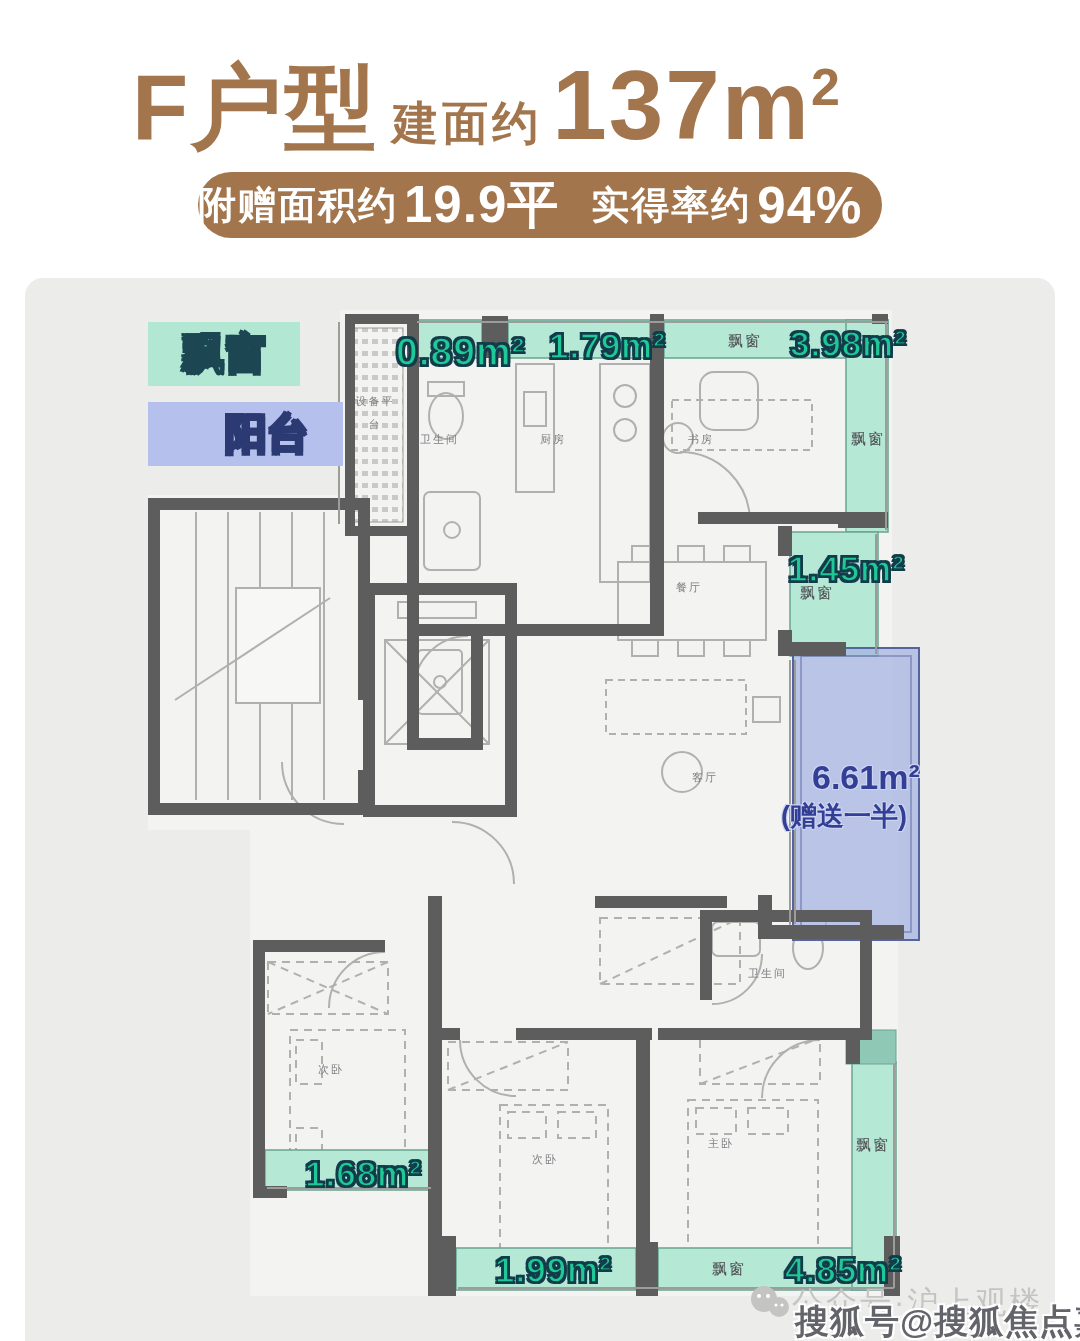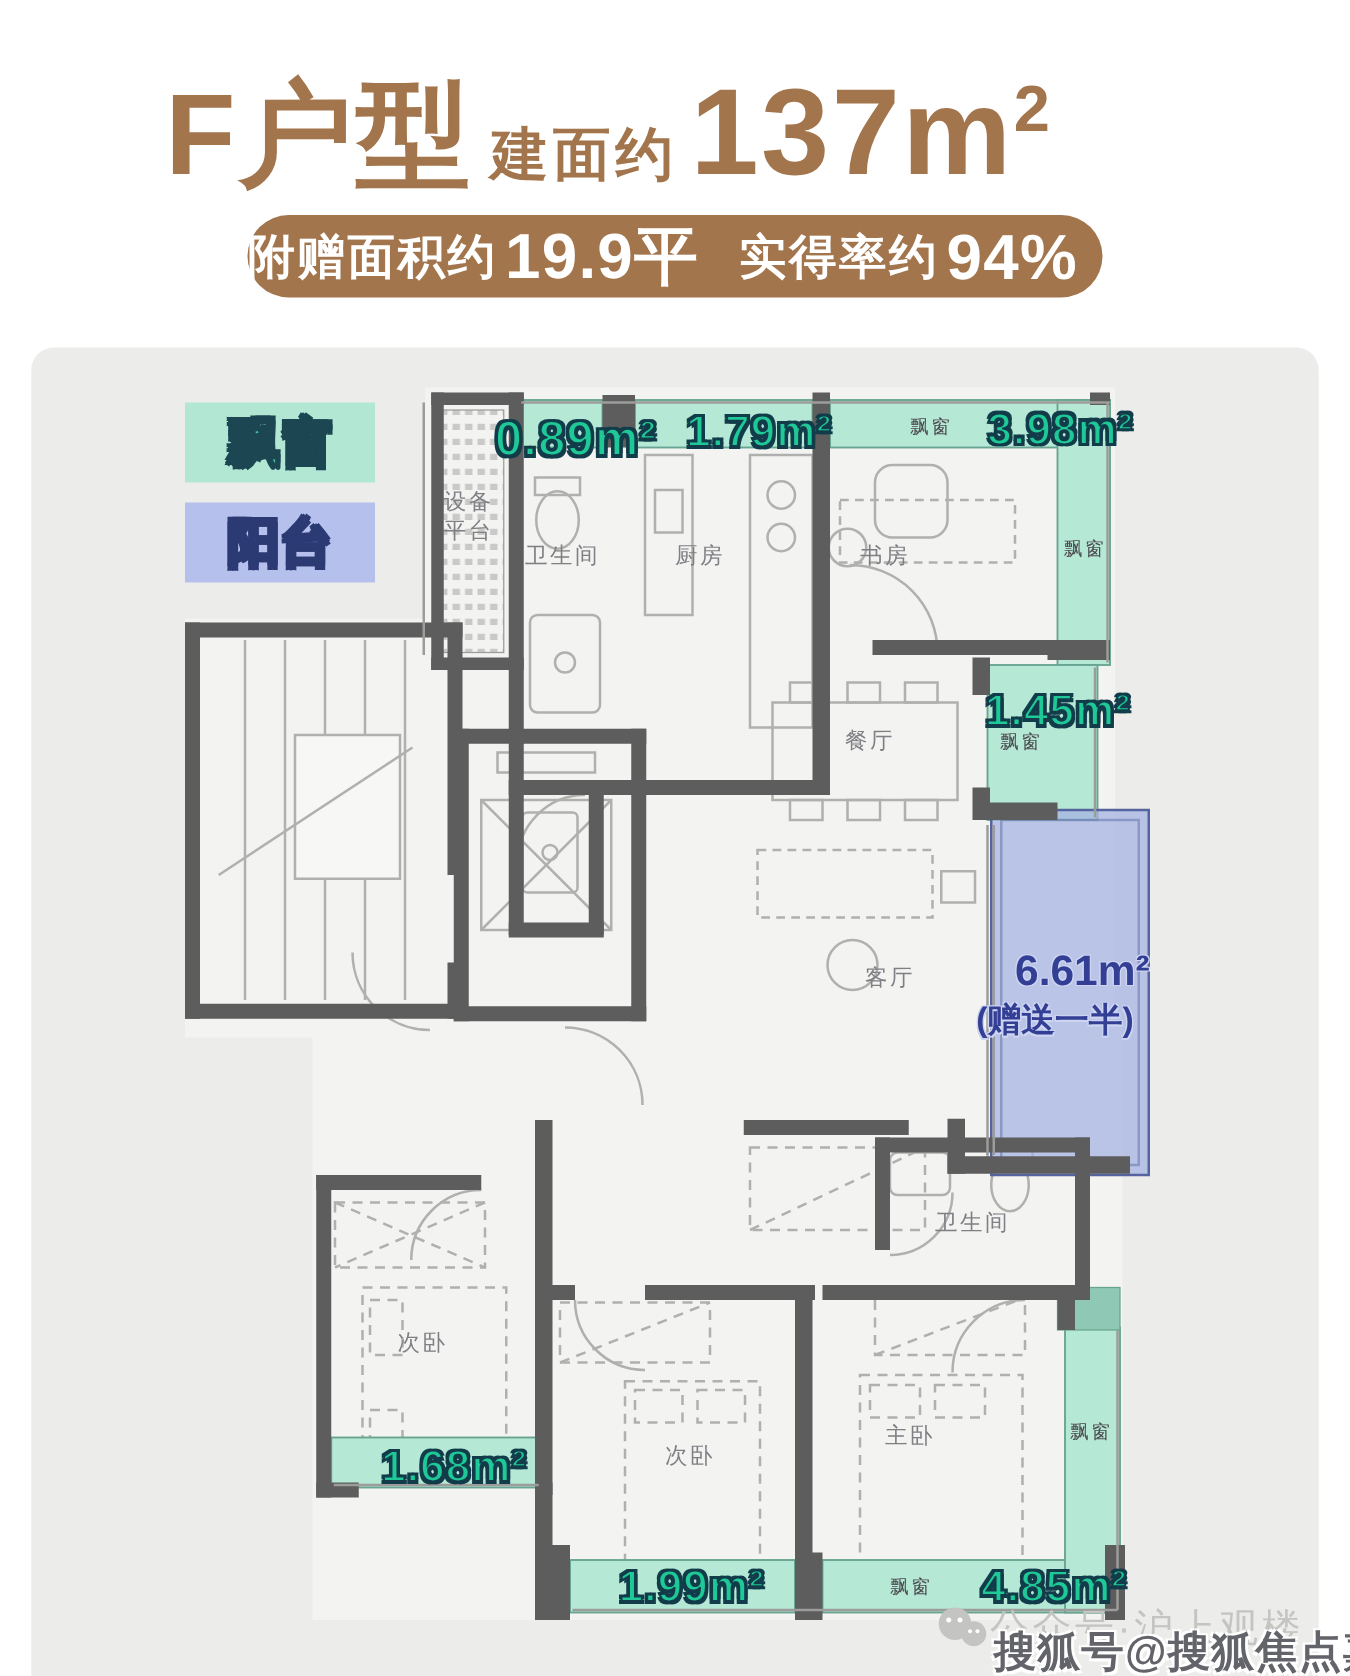--- a/index.html
+++ b/index.html
@@ -19,29 +19,29 @@
 
   
   .panel{position:absolute;left:25px;top:278px;width:1030px;height:1063px;background:#ececea;border-radius:18px 18px 0 0;z-index:1;}
   svg.layer{position:absolute;left:0;top:0;z-index:3;pointer-events:none;}
   svg.base{z-index:2;}
   .watermark{position:absolute;left:84px;top:612px;width:940px;font-size:300px;line-height:1.1;font-weight:800;letter-spacing:6px;color:#a9a9a7;opacity:.5;z-index:2;white-space:nowrap;z-index:2;}
 
   
   .legend{position:absolute;width:152px;height:64px;display:flex;align-items:center;justify-content:center;z-index:4;}
   .legend-bay{left:148px;top:322px;background:#b2e7d3;}
-  .legend-balc{left:148px;top:402px;background:#b5c0ec;}
+  .legend-balc{left:148px;top:402px;background:#b5c0ec;padding-left:43px;}
   .legend-bay .t{font-size:42px;font-weight:800;color:#3ec49c;-webkit-text-stroke:2px #1d4653;text-shadow:2px 2px 0 #1d4653,-2px -2px 0 #1d4653,2px -2px 0 #1d4653,-2px 2px 0 #1d4653;}
   .legend-balc .t{font-size:42px;font-weight:800;color:#a9b2f0;-webkit-text-stroke:2px #2c3a74;text-shadow:2px 2px 0 #2c3a74,-2px -2px 0 #2c3a74,2px -2px 0 #2c3a74,-2px 2px 0 #2c3a74;}
 
   
   .area-label{position:absolute;font-weight:800;font-size:35px;color:#1ec897;-webkit-text-stroke:1.6px #123c4a;text-shadow:2px 2px 0 #123c4a,-2px -2px 0 #123c4a,2px -2px 0 #123c4a,-2px 2px 0 #123c4a;white-space:nowrap;z-index:4;letter-spacing:1px;}
   .balc-label{position:absolute;font-weight:800;color:#333f94;text-shadow:1px 1px 0 #cdd5f2,-1px -1px 0 #cdd5f2,1px -1px 0 #cdd5f2,-1px 1px 0 #cdd5f2;white-space:nowrap;z-index:4;}
   .bay-tag{position:absolute;font-size:15px;color:#4c4c50;letter-spacing:2px;z-index:4;white-space:nowrap;}
-  .room-label{position:absolute;font-size:18px;color:#7f7f85;letter-spacing:2px;z-index:4;white-space:nowrap;}
+  .room-label{position:absolute;font-size:11px;color:#7f7f85;letter-spacing:2px;z-index:4;white-space:nowrap;}
   .room-label.wrap{white-space:normal;width:46px;line-height:23px;text-align:center;}
 
   
   .wechat-row{position:absolute;left:748px;top:1282px;display:flex;align-items:center;gap:0;color:#c4c4c2;font-size:31px;letter-spacing:3px;z-index:4;white-space:nowrap;}
   .sohu-row{position:absolute;left:795px;top:1299px;color:#63636a;font-size:34px;font-weight:800;letter-spacing:1px;z-index:5;white-space:nowrap;text-shadow:2px 2px 0 #fff,-2px -2px 0 #fff,2px -2px 0 #fff,-2px 2px 0 #fff;}
 </style>
 </head>
 <body>
 
 <div id="stage">

